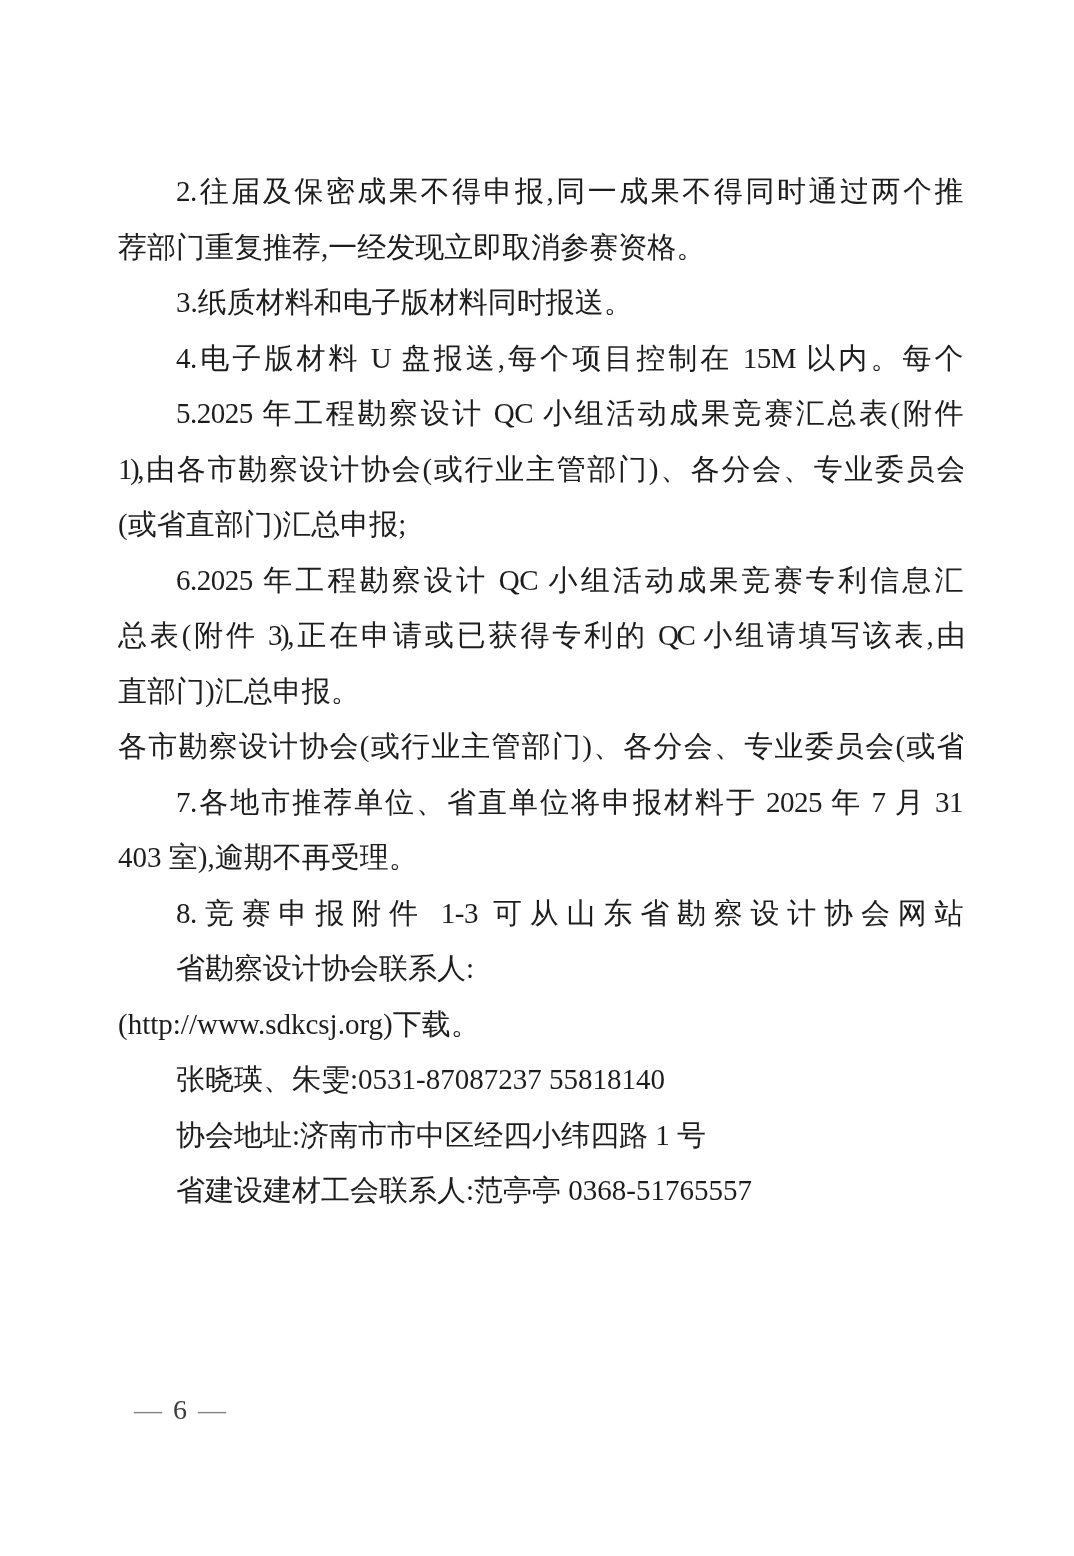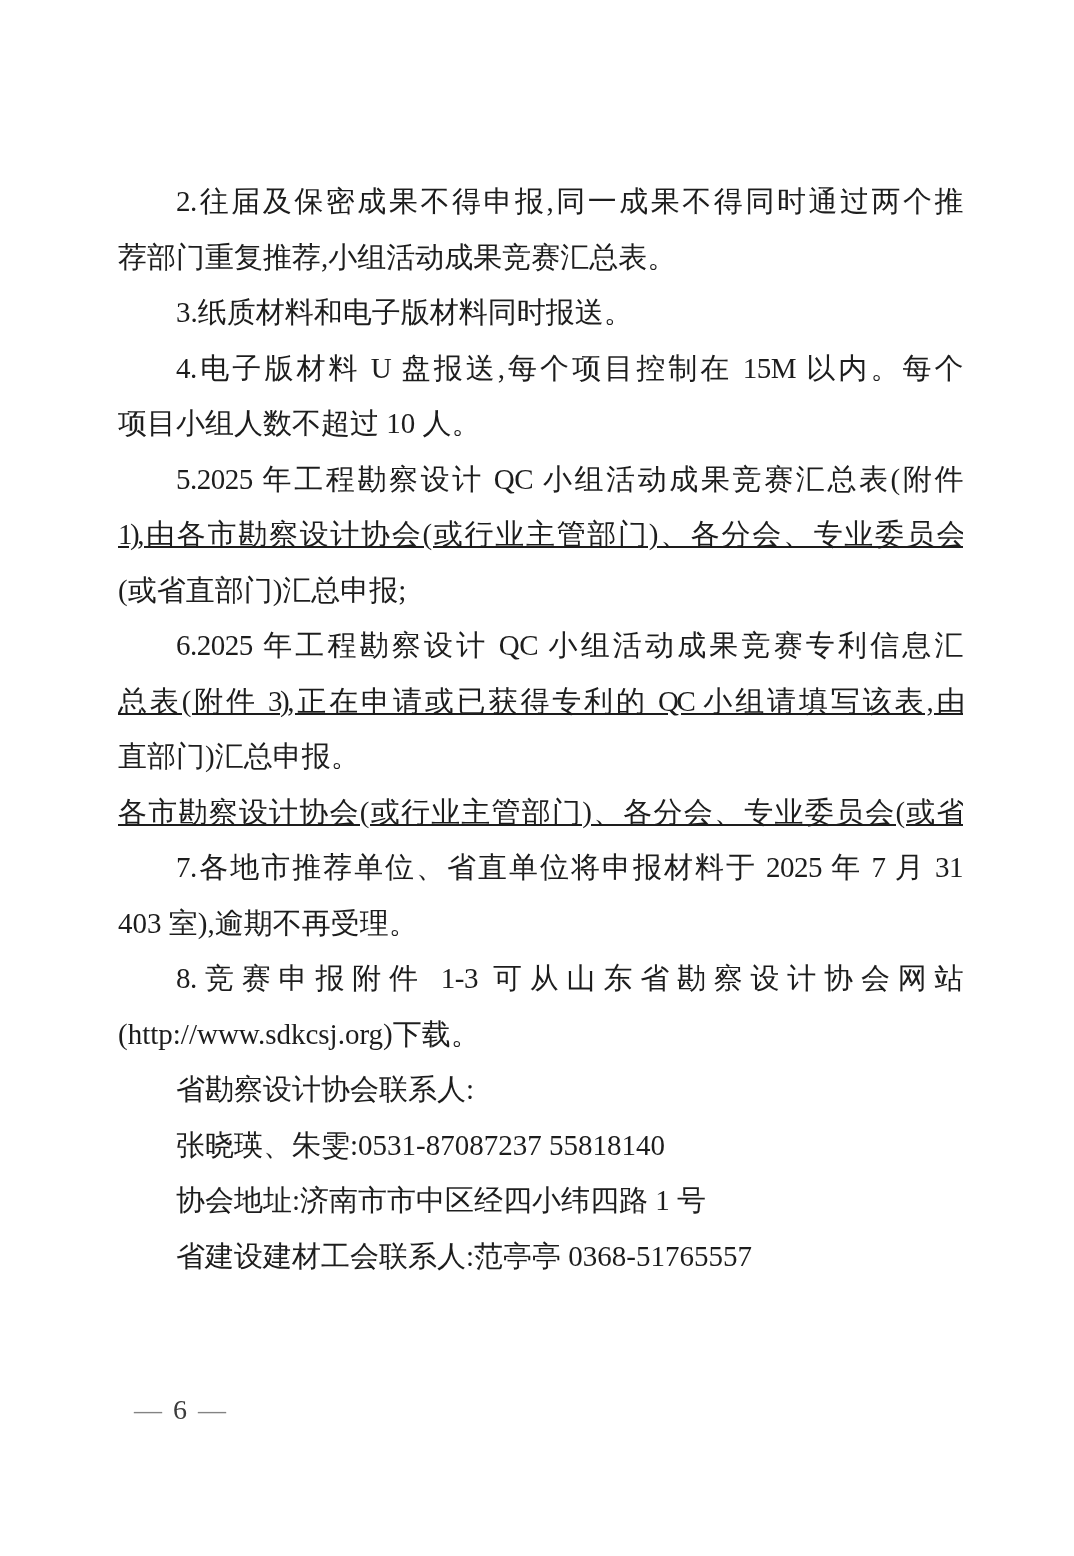--- a/index.html
+++ b/index.html
@@ -16,75 +16,74 @@
     color: #1d1d1d;
   }
   .page {
     position: absolute;
     inset: 0;
     background: #ffffff;
   }
   .content {
     position: absolute;
     left: 118px;
-    top: 174px;
+    top: 164px;
     width: 845px;
   }
   .ln {
     margin: 0;
     font-size: 29px;
     line-height: 55.5px;
     height: 55.5px;
     overflow: hidden;
     word-break: keep-all;
     color: #1d1d1d;
   }
   
   .ind { text-indent: 58px; }
   
   .just {
     text-align: justify;
     text-align-last: justify;
     letter-spacing: -0.5px;
   }
   
-  .tight { letter-spacing: -2.5px; text-decoration: underline; }
+  .tight { letter-spacing: -2.5px; }
   .footer {
     position: absolute;
     left: 134px;
     top: 1390px;
     font-size: 28px;
     line-height: 40px;
     white-space: nowrap;
   }
   .footer .dash { color: #838383; }
   .footer .num  { color: #3c3c3c; margin: 0 11px; }
 </style>
 </head>
 <body>
 
 <div class="page">
   <div class="content">
     <p class="ln ind just">2.往届及保密成果不得申报,同一成果不得同时通过两个推</p>
-    <p class="ln">荐部门重复推荐,小组活动成果竞赛汇总表。</p>
+    <p class="ln">荐部门重复推荐,一经发现立即取消参赛资格。</p>
     <p class="ln ind">3.纸质材料和电子版材料同时报送。</p>
     <p class="ln ind just">4.电子版材料 U 盘报送,每个项目控制在 15M 以内。每个</p>
-    <p class="ln">项目小组人数不超过 10 人。</p>
     <p class="ln ind just">5.2025 年工程勘察设计 QC 小组活动成果竞赛汇总表(附件</p>
     <p class="ln just tight">1),由各市勘察设计协会(或行业主管部门)、各分会、专业委员会</p>
     <p class="ln">(或省直部门)汇总申报;</p>
     <p class="ln ind just">6.2025 年工程勘察设计 QC 小组活动成果竞赛专利信息汇</p>
     <p class="ln just tight">总表(附件 3),正在申请或已获得专利的 QC 小组请填写该表,由</p>
     <p class="ln">直部门)汇总申报。</p>
     <p class="ln just tight">各市勘察设计协会(或行业主管部门)、各分会、专业委员会(或省</p>
     <p class="ln ind just">7.各地市推荐单位、省直单位将申报材料于 2025 年 7 月 31</p>
     <p class="ln">403 室),逾期不再受理。</p>
     <p class="ln ind just">8.竞赛申报附件 1-3 可从山东省勘察设计协会网站</p>
+    <p class="ln ind">省勘察设计协会联系人:</p>
     <p class="ln">(http://www.sdkcsj.org)下载。</p>
-    <p class="ln ind">省勘察设计协会联系人:</p>
     <p class="ln ind">张晓瑛、朱雯:0531-87087237 55818140</p>
     <p class="ln ind">协会地址:济南市市中区经四小纬四路 1 号</p>
     <p class="ln ind">省建设建材工会联系人:范亭亭 0368-51765557</p>
   </div>
 
   <div class="footer">
     <span class="dash">—</span><span class="num">6</span><span class="dash">—</span>
   </div>
 </div>
 

